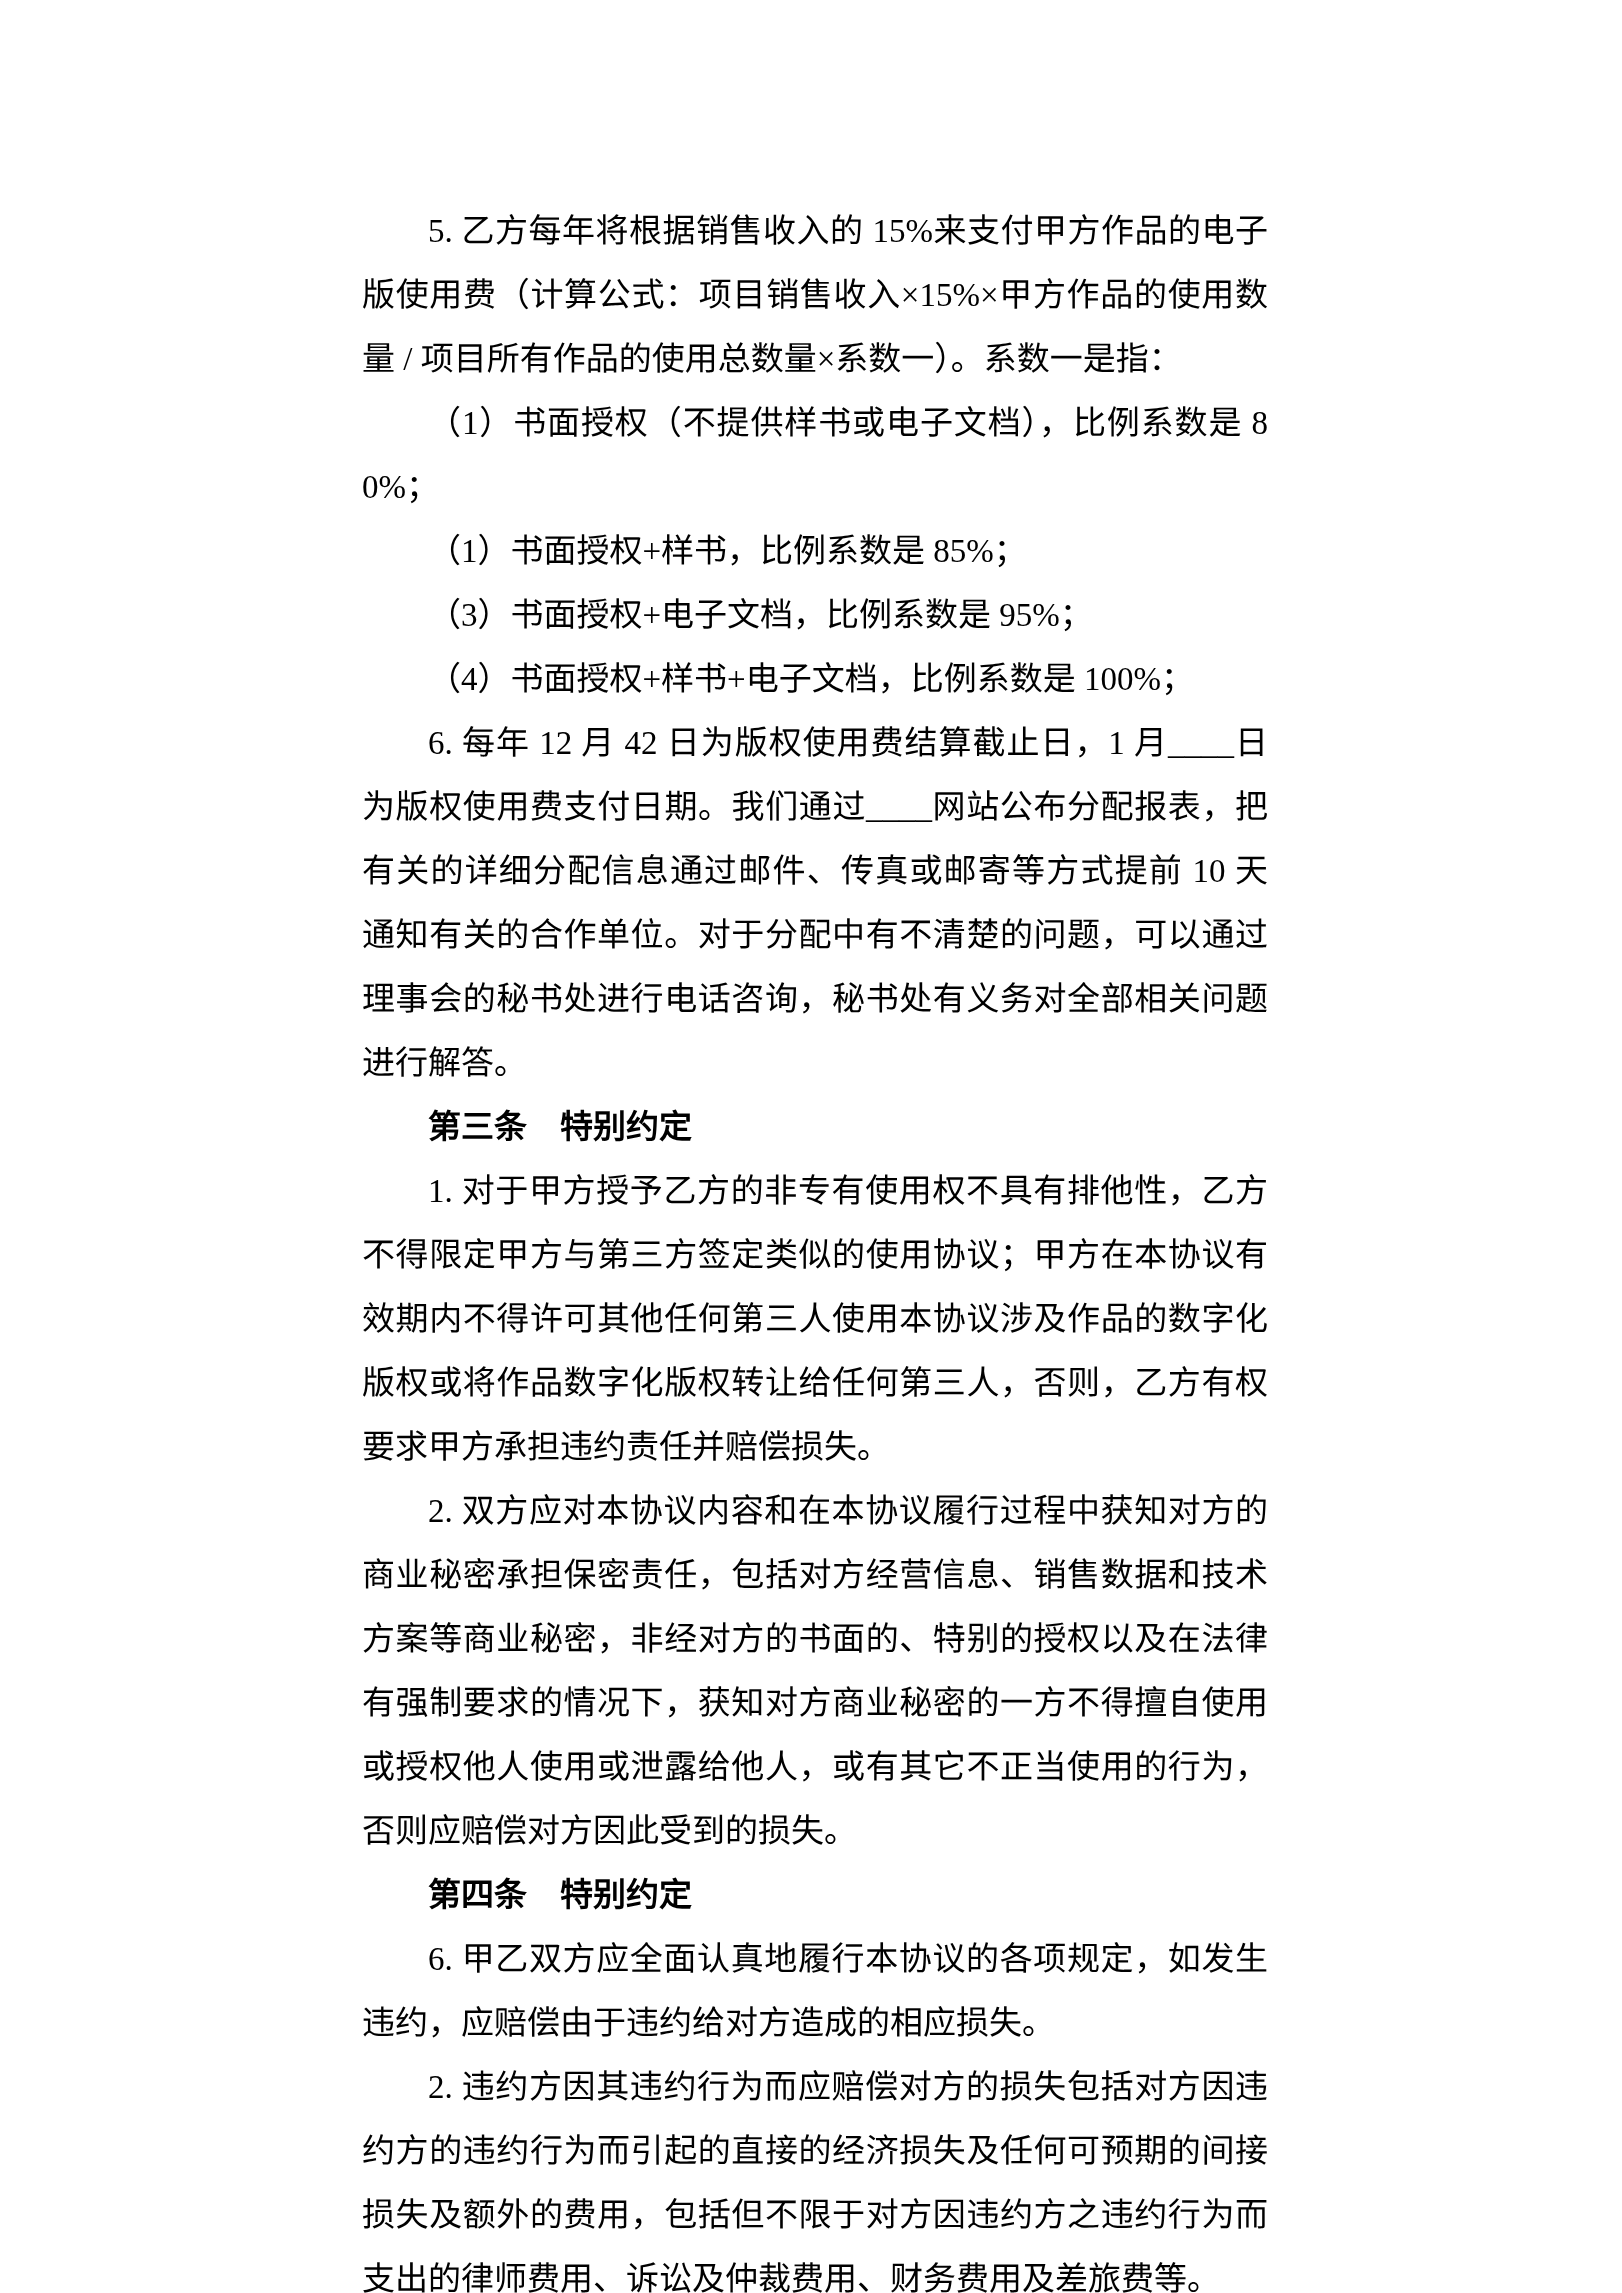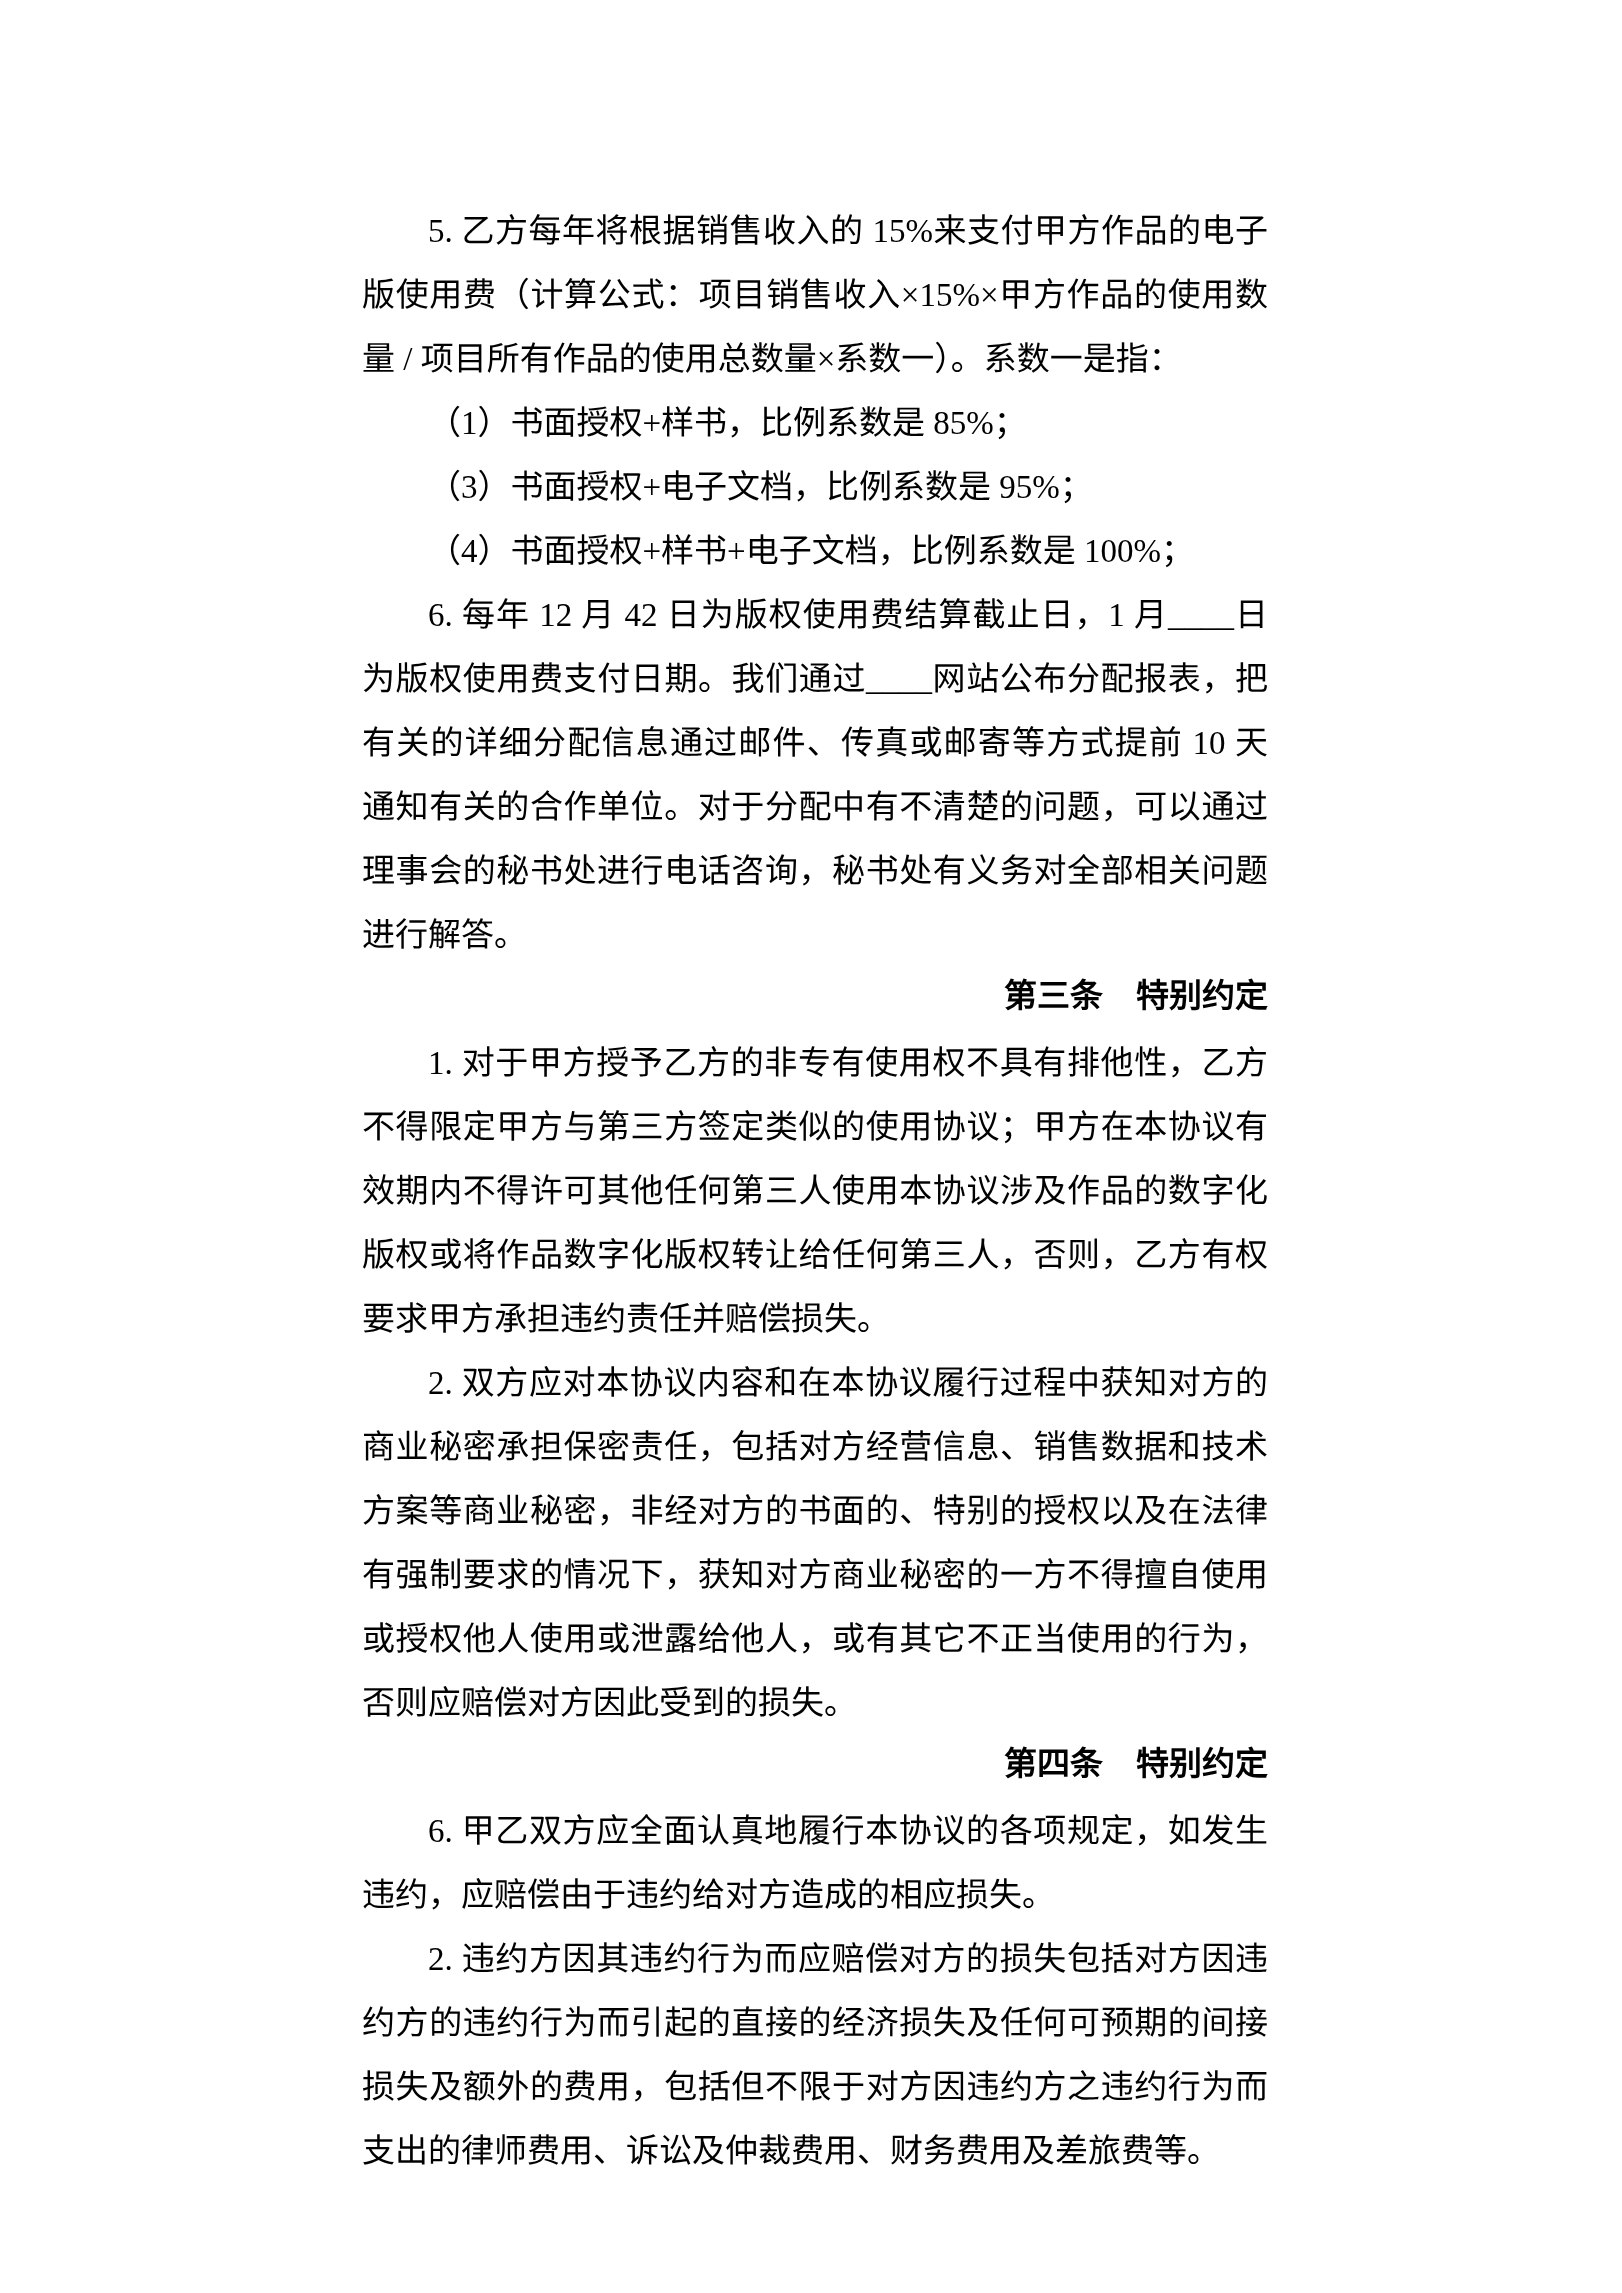--- a/index.html
+++ b/index.html
@@ -23,30 +23,31 @@
     margin: 0;
     padding: 0;
     font-size: 33px;
     line-height: 64px;
     text-align: justify;
     text-indent: 2em;
     word-break: break-all;
   }
   .doc-body p.heading {
     font-weight: bold;
-    text-align: right;
-    font-family: Liberation Mono, monospace;
+    text-align: left;
+    font-family: Liberation Serif, serif;
   }
 </style>
 </head>
 <body>
 
 <div class="doc-page">
   <div class="doc-body" id="doc-body">
       <p class="paragraph">5. 乙方每年将根据销售收入的 15%来支付甲方作品的电子版使用费（计算公式：项目销售收入×15%×甲方作品的使用数量 / 项目所有作品的使用总数量×系数一）。系数一是指：</p>
+      <p class="list-item">（1）书面授权（不提供样书或电子文档），比例系数是 80%；</p>
       <p class="list-item">（1）书面授权+样书，比例系数是 85%；</p>
       <p class="list-item">（3）书面授权+电子文档，比例系数是 95%；</p>
       <p class="list-item">（4）书面授权+样书+电子文档，比例系数是 100%；</p>
       <p class="paragraph">6. 每年 12 月 42 日为版权使用费结算截止日，1 月____日为版权使用费支付日期。我们通过____网站公布分配报表，把有关的详细分配信息通过邮件、传真或邮寄等方式提前 10 天通知有关的合作单位。对于分配中有不清楚的问题，可以通过理事会的秘书处进行电话咨询，秘书处有义务对全部相关问题进行解答。</p>
       <p class="heading">第三条　特别约定</p>
       <p class="paragraph">1. 对于甲方授予乙方的非专有使用权不具有排他性，乙方不得限定甲方与第三方签定类似的使用协议；甲方在本协议有效期内不得许可其他任何第三人使用本协议涉及作品的数字化版权或将作品数字化版权转让给任何第三人，否则，乙方有权要求甲方承担违约责任并赔偿损失。</p>
       <p class="paragraph">2. 双方应对本协议内容和在本协议履行过程中获知对方的商业秘密承担保密责任，包括对方经营信息、销售数据和技术方案等商业秘密，非经对方的书面的、特别的授权以及在法律有强制要求的情况下，获知对方商业秘密的一方不得擅自使用或授权他人使用或泄露给他人，或有其它不正当使用的行为，否则应赔偿对方因此受到的损失。</p>
       <p class="heading">第四条　特别约定</p>
       <p class="paragraph">6. 甲乙双方应全面认真地履行本协议的各项规定，如发生违约，应赔偿由于违约给对方造成的相应损失。</p>
       <p class="paragraph">2. 违约方因其违约行为而应赔偿对方的损失包括对方因违约方的违约行为而引起的直接的经济损失及任何可预期的间接损失及额外的费用，包括但不限于对方因违约方之违约行为而支出的律师费用、诉讼及仲裁费用、财务费用及差旅费等。</p>

